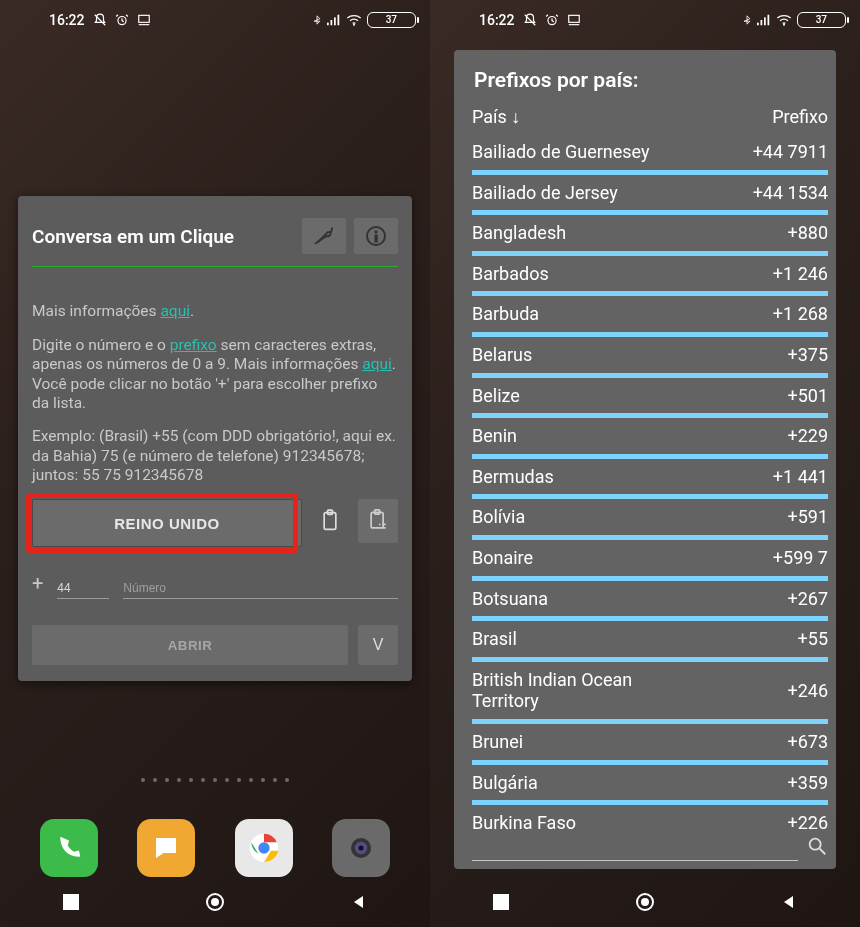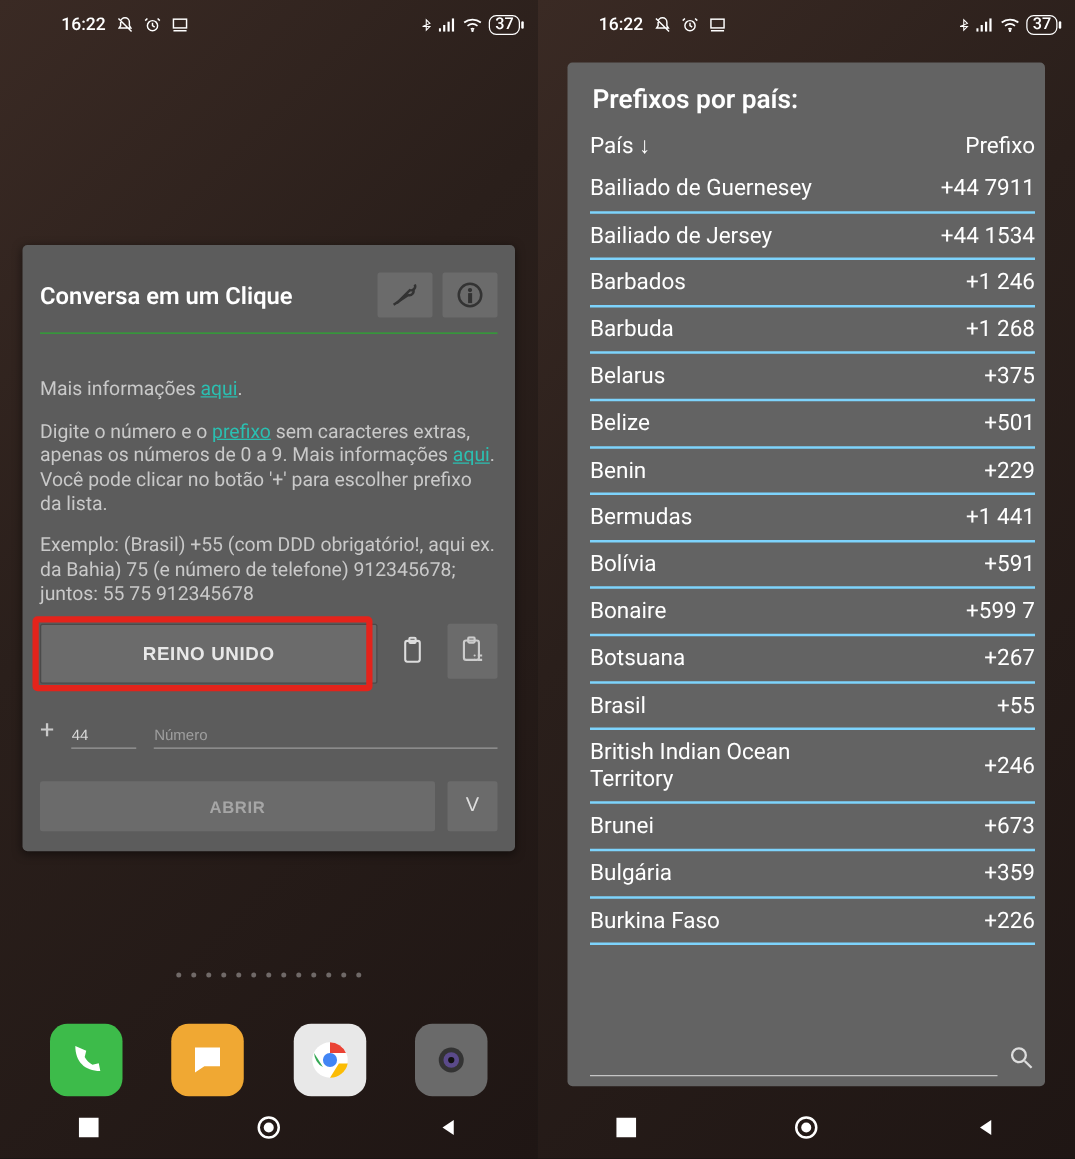--- a/index.html
+++ b/index.html
@@ -28,22 +28,22 @@
   font-weight: 500;
   height: 34px;
   margin-left: 25px;
 }
 .statusbar-left { display: flex; align-items: center; gap: 8px; }
 .statusbar-right { display: flex; align-items: center; gap: 5px; }
 .sb-icon svg { display: block; }
 .battery-pill {
   border: 1.5px solid #fff;
   border-radius: 6px;
-  padding: 0 4px;
-  font-size: 13px;
+  padding: 0 18px;
+  font-size: 10px;
   line-height: 14px;
   position: relative;
 }
 .battery-pill::after {
   content: "";
   position: absolute;
   right: -4px;
   top: 4px;
   width: 2px;
   height: 6px;
@@ -230,21 +230,21 @@
   display: flex;
   justify-content: space-between;
   font-size: 18px;
   padding: 4px 0 6px;
 }
 .tbl-body { flex: 1; overflow: hidden; }
 .prefix-row {
   display: flex;
   justify-content: space-between;
   align-items: center;
-  border-bottom: 2px solid #7dd3fc;
+  border-bottom: 5px solid #7dd3fc;
   padding: 7px 0;
   font-size: 18px;
   line-height: 1.2;
 }
 .prefix-row .c-name { max-width: 220px; }
 .search-row {
   display: flex;
   align-items: center;
   gap: 8px;
   padding: 6px 0 0;
@@ -477,20 +477,24 @@
     <div class="tbl-body" id="prefix-body">
         <div class="prefix-row">
           <span class="c-name">Bailiado de Guernesey</span>
           <span>+44 7911</span>
         </div>
         <div class="prefix-row">
           <span class="c-name">Bailiado de Jersey</span>
           <span>+44 1534</span>
         </div>
         <div class="prefix-row">
+          <span class="c-name">Bangladesh</span>
+          <span>+880</span>
+        </div>
+        <div class="prefix-row">
           <span class="c-name">Barbados</span>
           <span>+1 246</span>
         </div>
         <div class="prefix-row">
           <span class="c-name">Barbuda</span>
           <span>+1 268</span>
         </div>
         <div class="prefix-row">
           <span class="c-name">Belarus</span>
           <span>+375</span>

